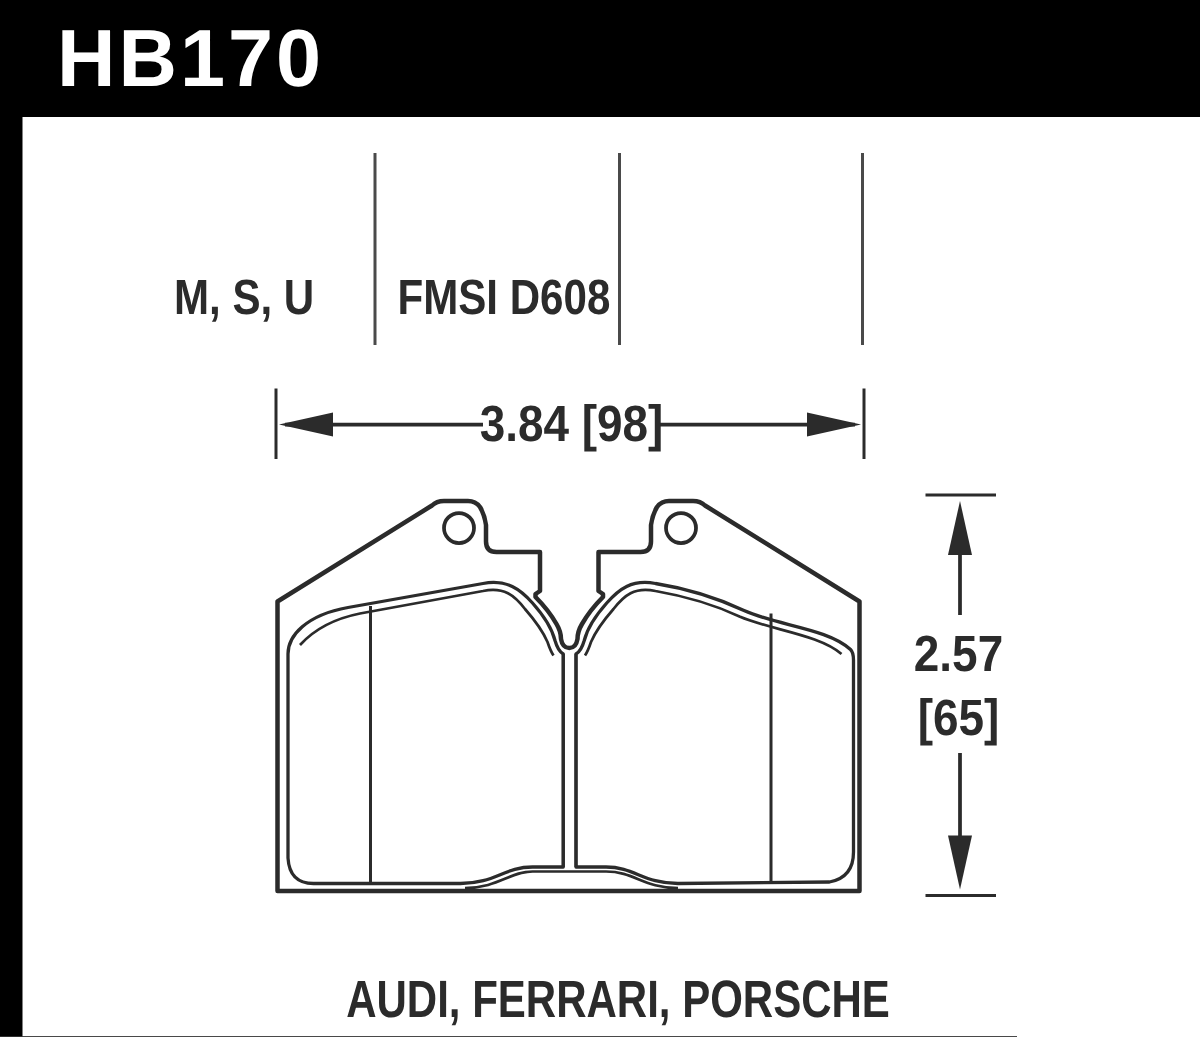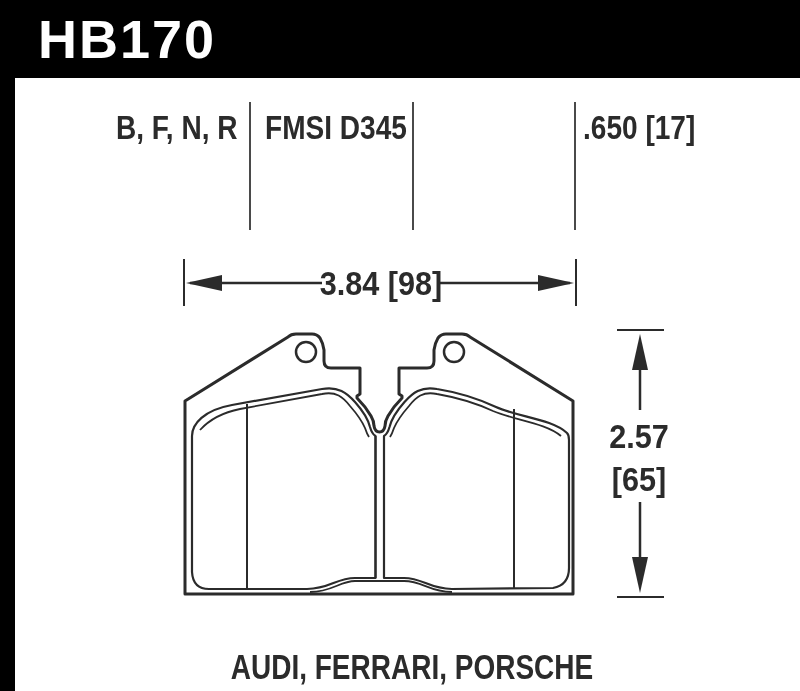--- a/index.html
+++ b/index.html
@@ -50,24 +50,24 @@
   <div class="header-band">
     <div class="part-number">HB170</div>
   </div>
 
   <div class="panel"></div>
 
   <div class="divider div1"></div>
   <div class="divider div2"></div>
   <div class="divider div3"></div>
 
-  <div class="spec-row row1">
-    <span class="cell cell-compounds">B, F, N, R</span>
-    <span class="cell cell-fmsi">FMSI D345</span>
-    <span class="cell cell-thickness">.650 [17]</span>
+  <div class="spec-row row3">
+    <span class="cell cell-compounds">M, S, U</span>
+    <span class="cell cell-fmsi">FMSI D608</span>
+    <span class="cell cell-thickness"></span>
   </div>
 
   <svg class="drawing-svg" viewBox="0 0 800 691" fill="none" stroke="#2b2b2b" stroke-linecap="butt" stroke-linejoin="round">
 
     <g>
       <path d="M 184,259 V 306" stroke-width="2"></path>
       <path d="M 576,259 V 306" stroke-width="2"></path>
       <path d="M 190,283 H 322" stroke-width="2.5"></path>
       <path d="M 440,283 H 570" stroke-width="2.5"></path>
       <polygon points="186,283 222,275 222,291" fill="#2b2b2b" stroke="none"></polygon>

